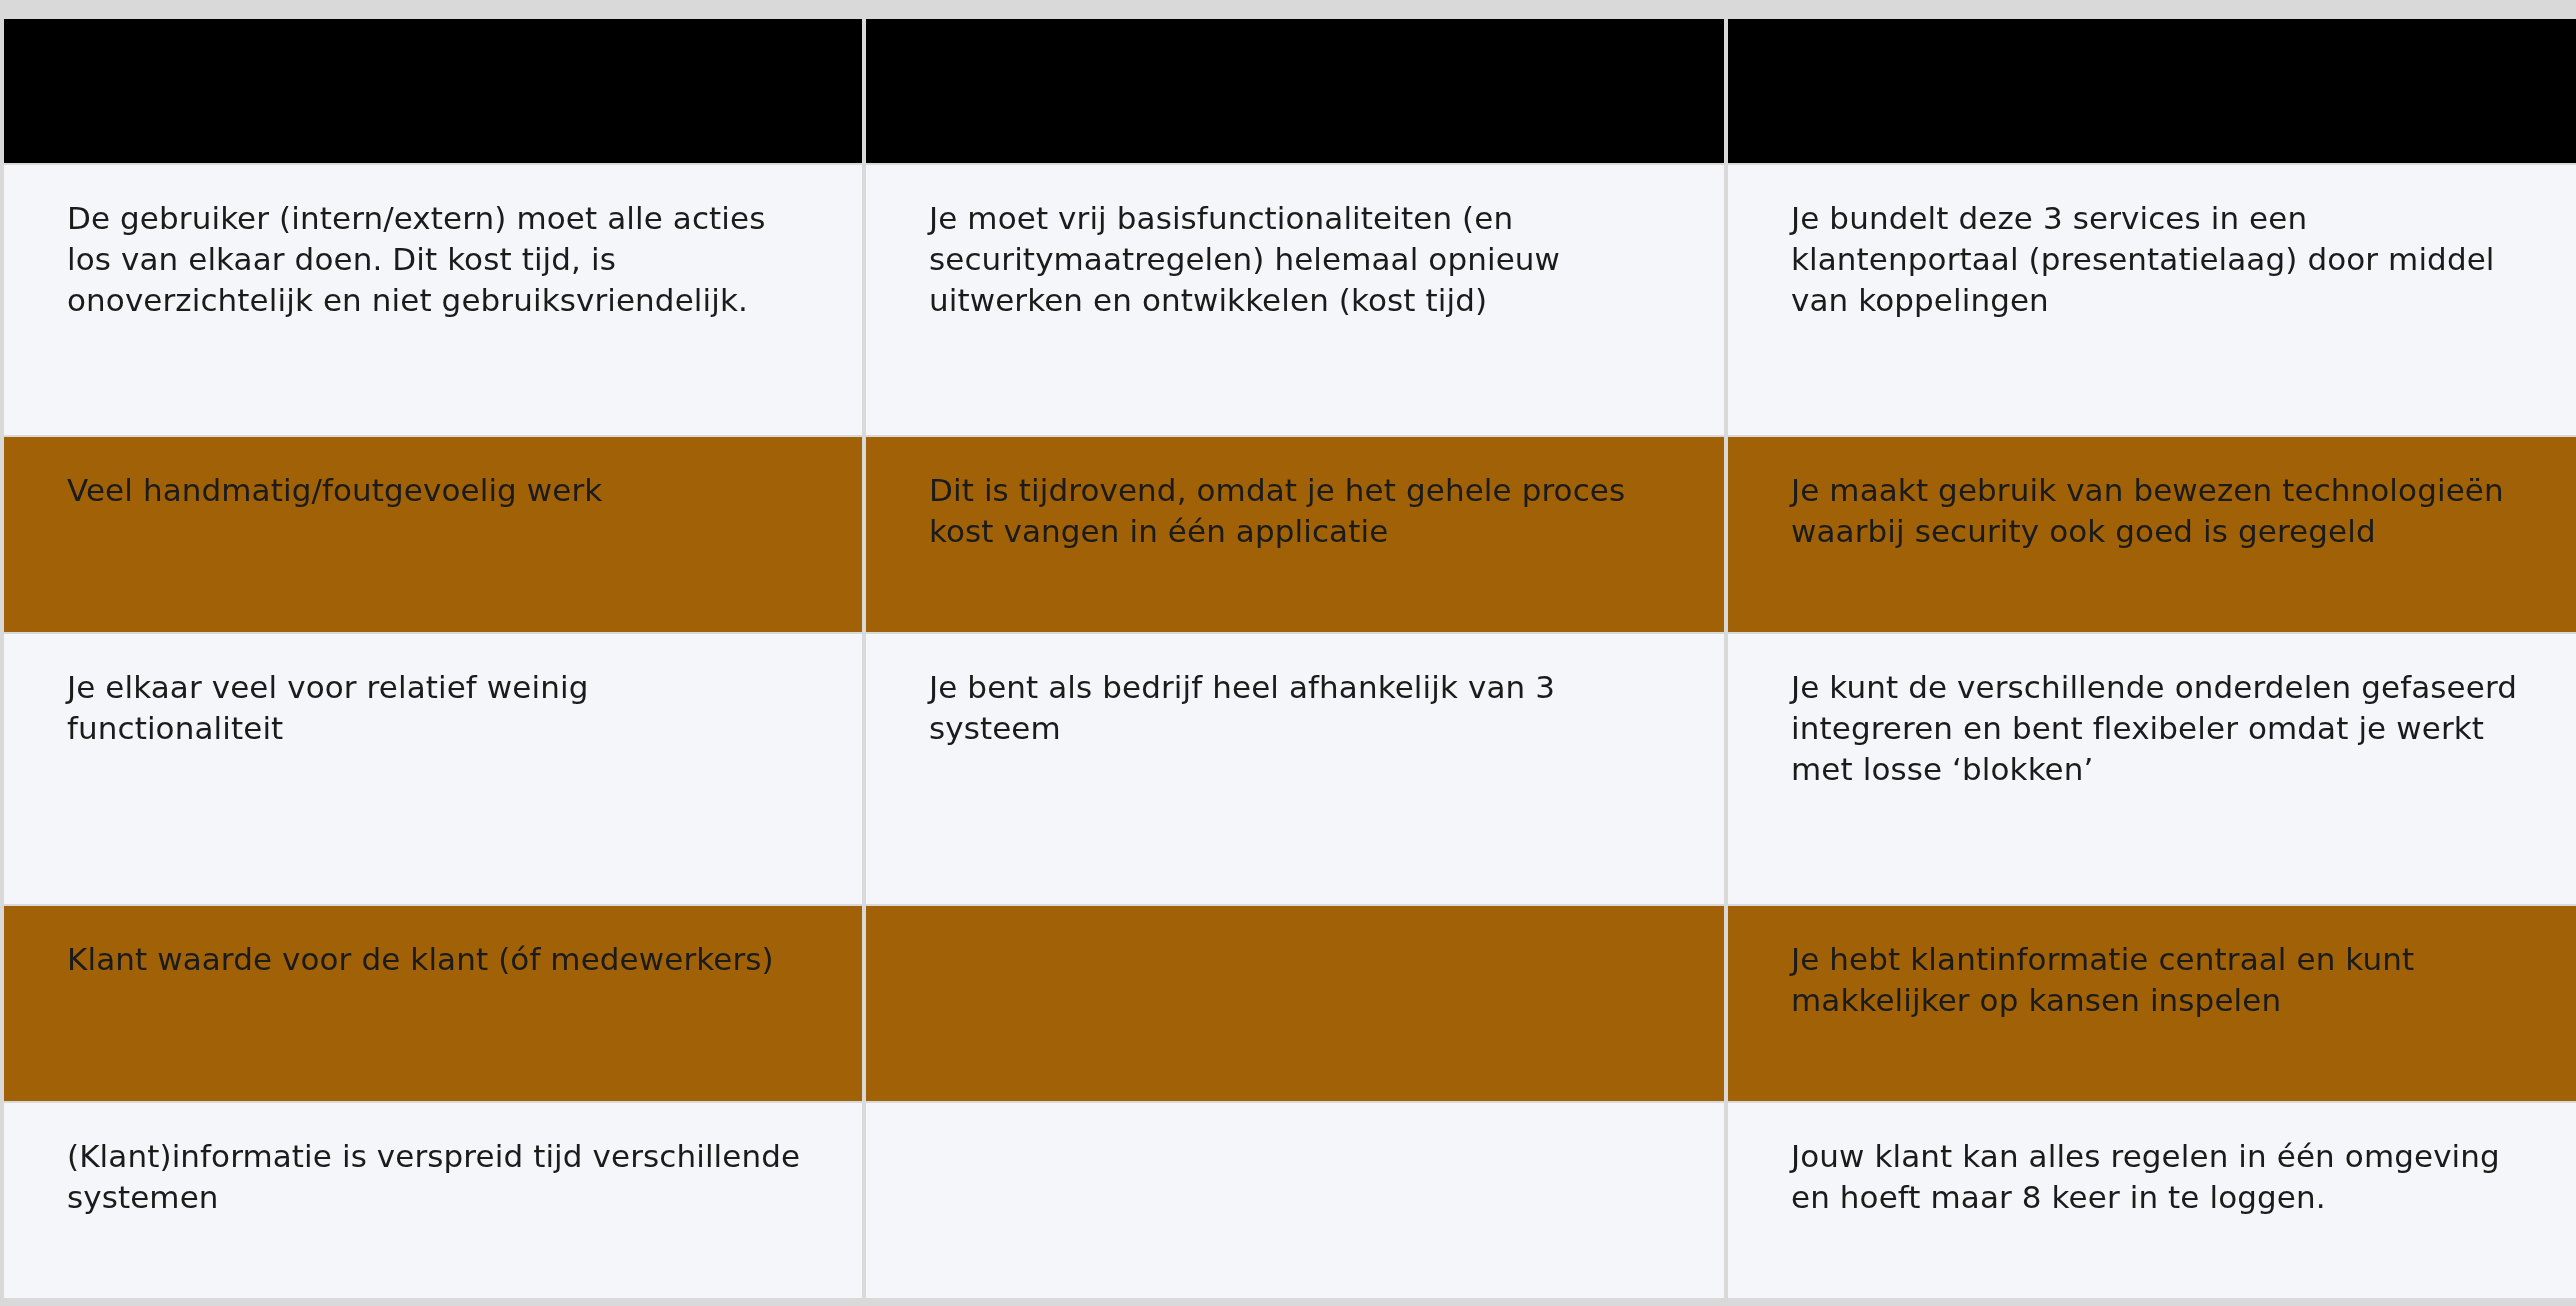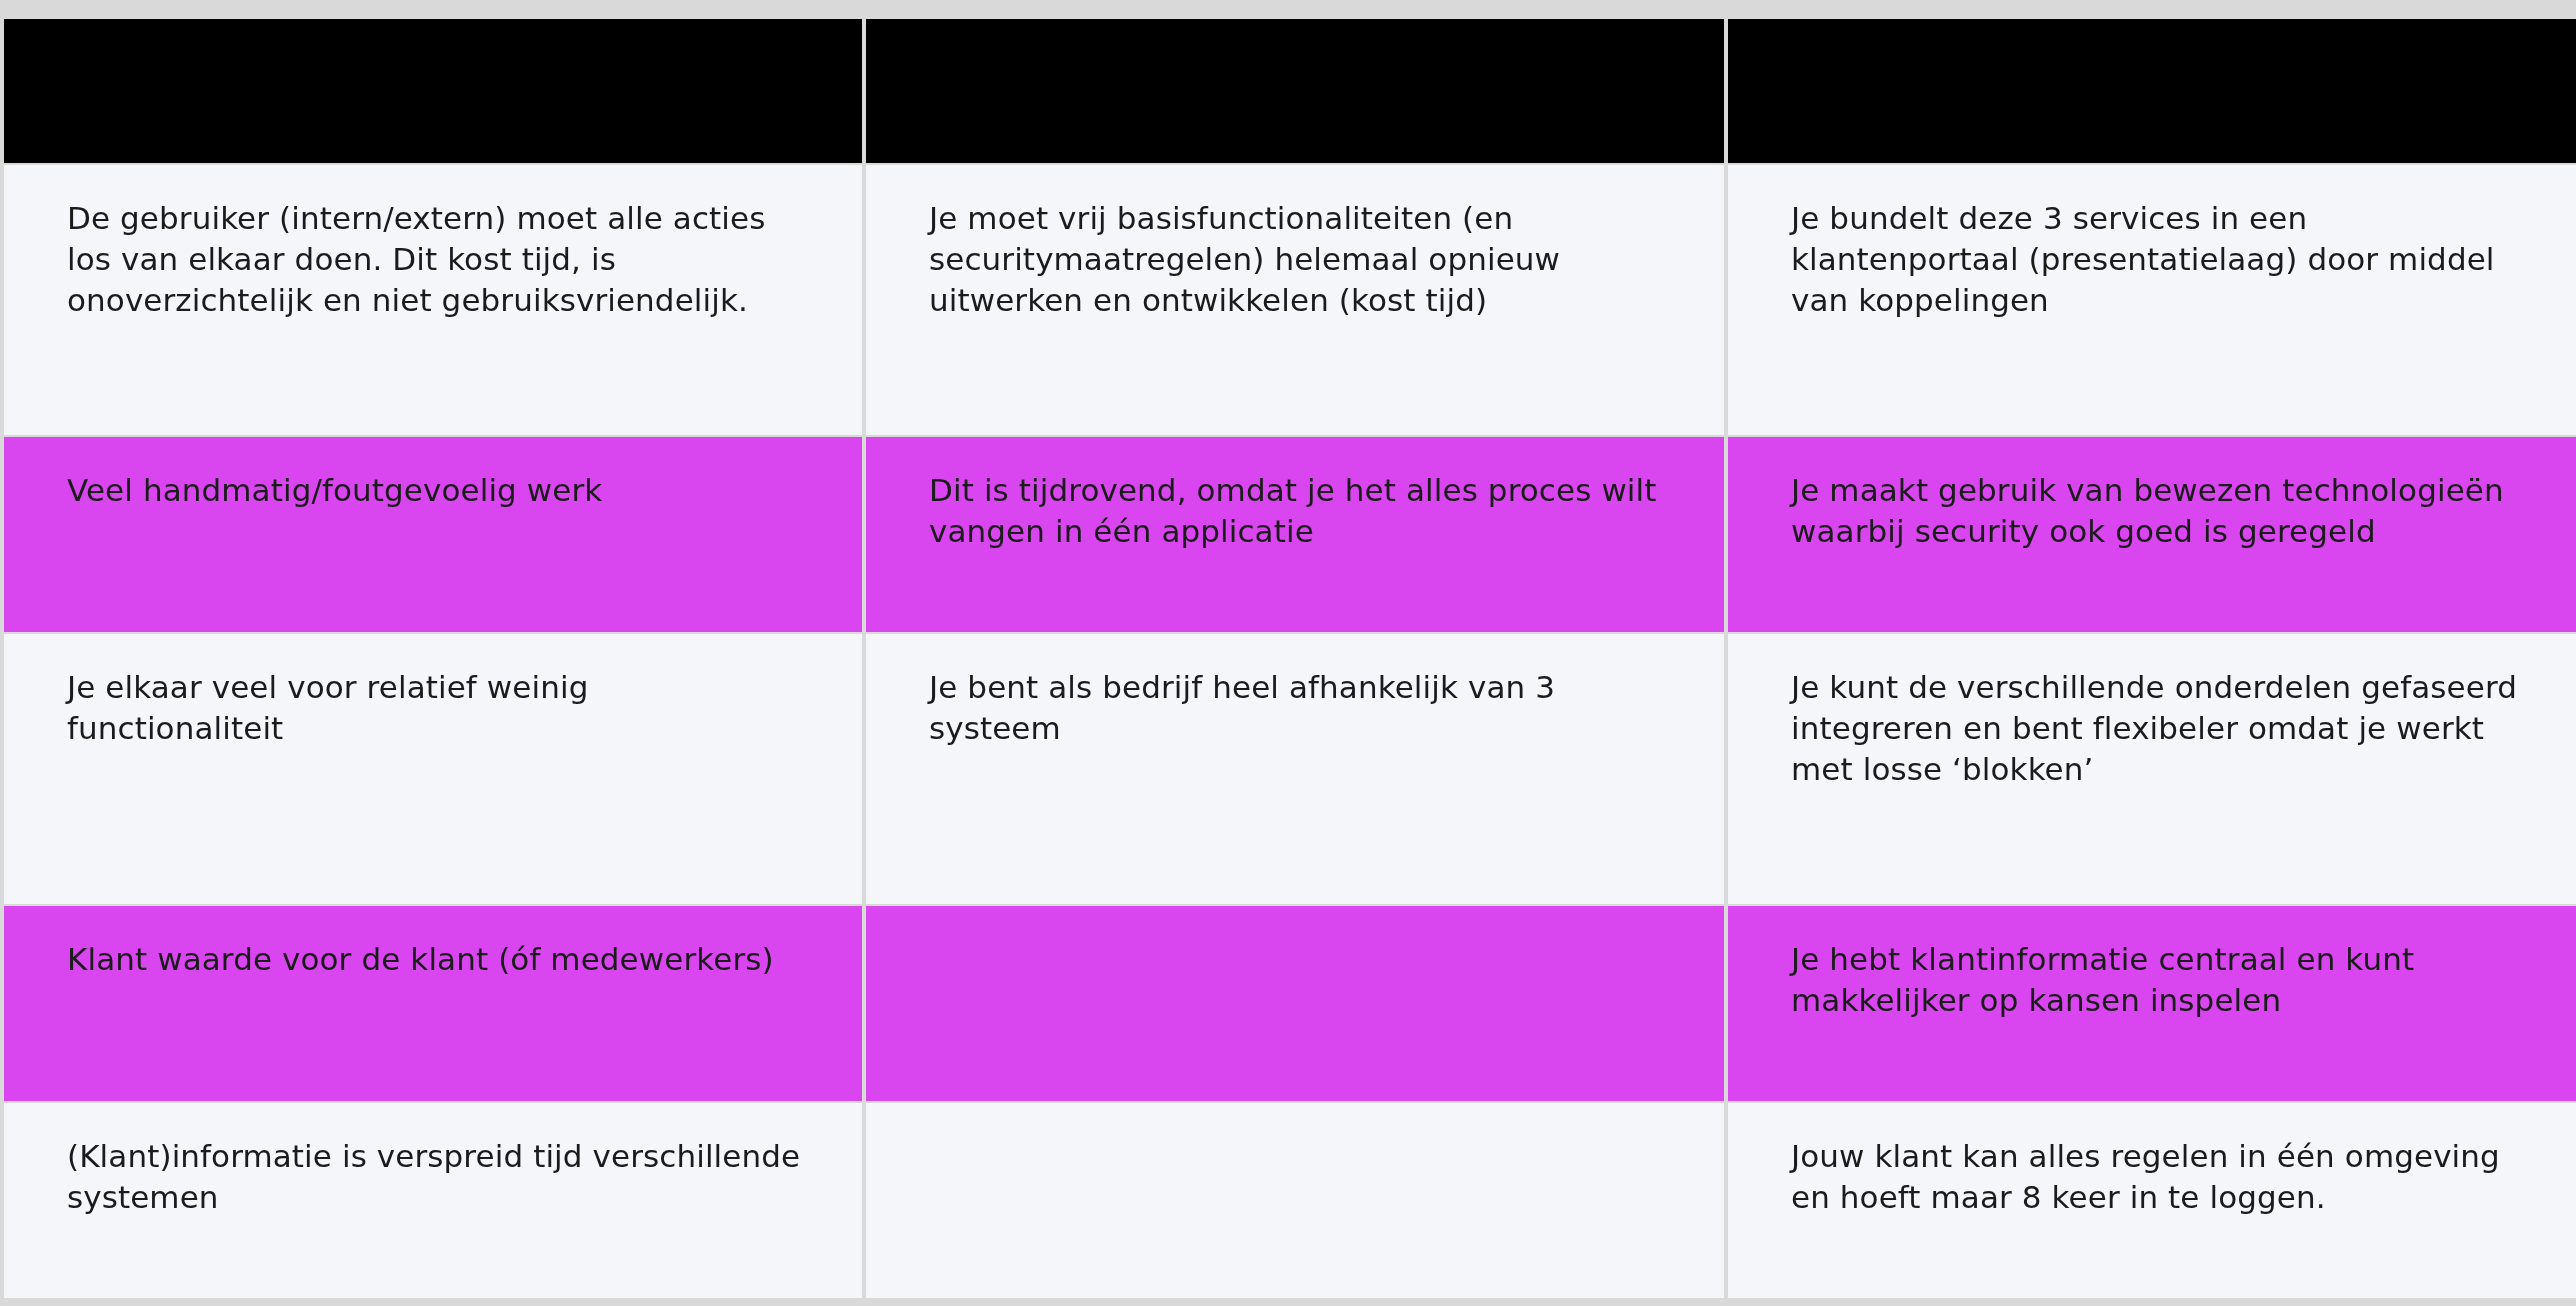--- a/index.html
+++ b/index.html
@@ -63,21 +63,21 @@
     padding: 33px 56px 37px 63px;
     vertical-align: top;
     font-size: 31px;
     line-height: 1.33;
     color: #1b1b1b;
     letter-spacing: 0.1px;
     border: 0;
   }
 
   tr.r-odd td { background: #f4f6fa; }
-  tr.r-even td { background: #d946ef; }
+  tr.r-even td { background: #a16207; }
 
   tr.row1 td { height: 200px; }
   tr.row2 td { height: 125px; }
   tr.row3 td { height: 200px; }
   tr.row4 td { height: 125px; }
   tr.row5 td { height: 125px; }
 
   td.empty-cell { color: transparent; }
 
   .cell-text {
@@ -119,21 +119,21 @@
           </td>
           <td>
             <span class="cell-text">Je bundelt deze 3 services in een klantenportaal (presentatielaag) door middel van koppelingen</span>
           </td>
         </tr>
         <tr class="body r-even row2">
           <td>
             <span class="cell-text">Veel handmatig/foutgevoelig werk</span>
           </td>
           <td>
-            <span class="cell-text">Dit is tijdrovend, omdat je het alles proces wilt vangen in één applicatie</span>
+            <span class="cell-text">Dit is tijdrovend, omdat je het gehele proces kost vangen in één applicatie</span>
           </td>
           <td>
             <span class="cell-text">Je maakt gebruik van bewezen technologieën waarbij security ook goed is geregeld</span>
           </td>
         </tr>
         <tr class="body r-odd row3">
           <td>
             <span class="cell-text">Je elkaar veel voor relatief weinig functionaliteit</span>
           </td>
           <td>

